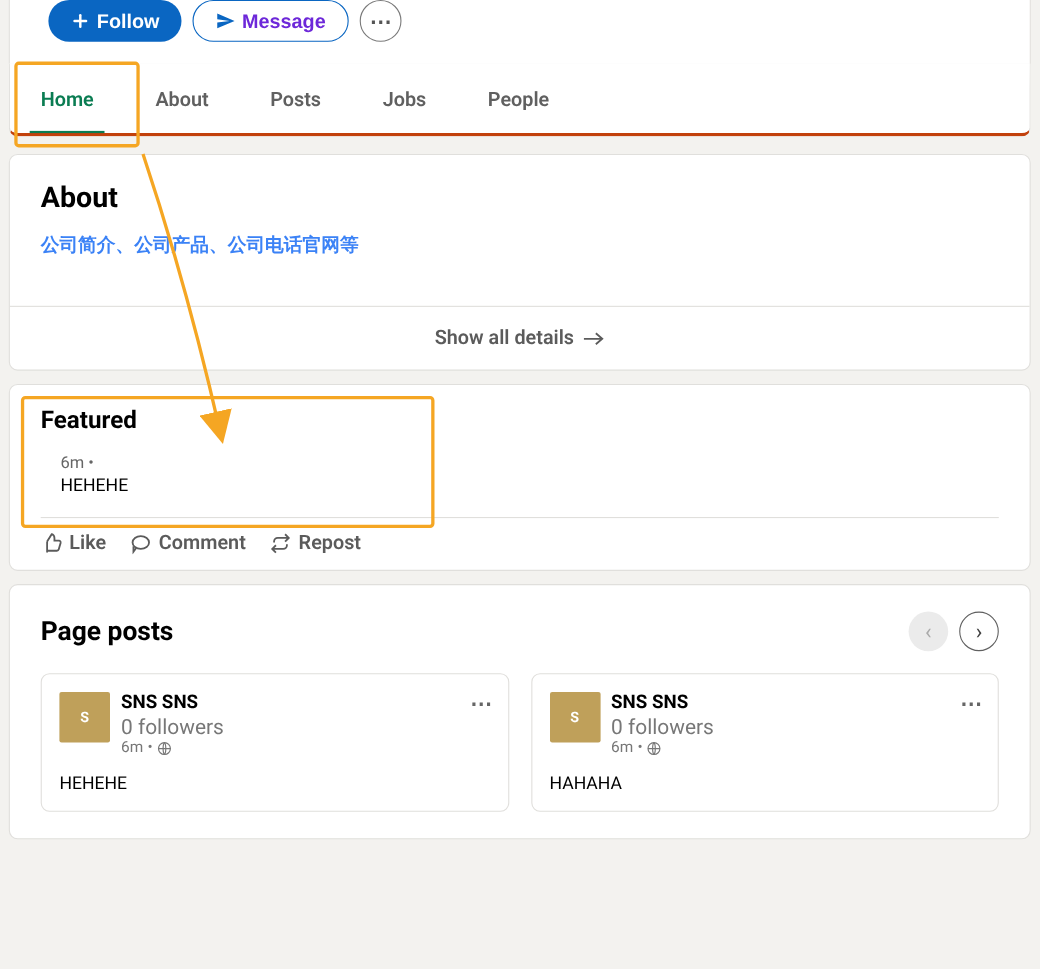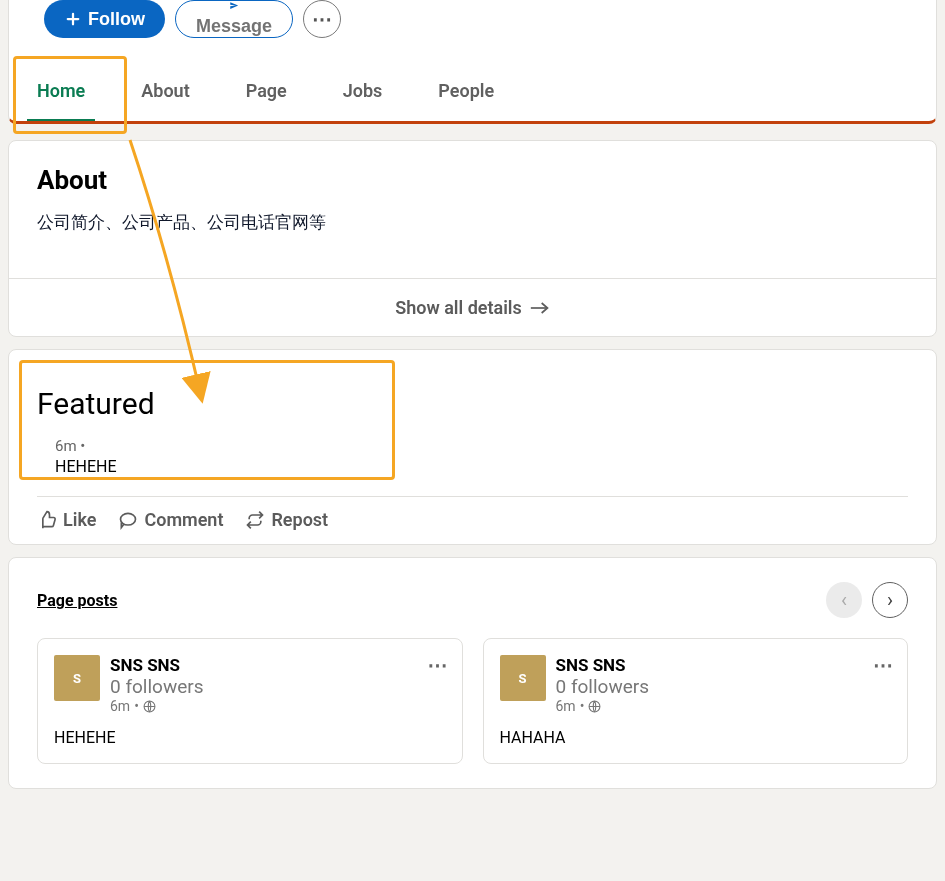--- a/index.html
+++ b/index.html
@@ -2,45 +2,45 @@
 <html><head>
 <meta charset="utf-8">
 <style>
   * { box-sizing: border-box; margin: 0; padding: 0; }
   body { font-family: -apple-system, BlinkMacSystemFont, "Segoe UI", Roboto, sans-serif; background: #f3f2ef; color: #000; width: 945px; }
   .container { background: #fff; border: 1px solid #e0dfdc; border-radius: 8px; margin: 0 8px 12px 8px; }
 
   .top-row { display: flex; align-items: center; gap: 10px; padding: 0 0 20px 35px; background: #fff; }
   .btn { border-radius: 22px; height: 38px; padding: 0 20px; font-size: 18px; font-weight: 600; display: inline-flex; align-items: center; gap: 6px; cursor: pointer; }
   .btn-follow { background: #0a66c2; color: #fff; border: none; }
-  .btn-message { background: #fff; color: #737373; border: 1.5px solid #0a66c2; flex-direction: column; }
+  .btn-message { background: #fff; color: #6d28d9; border: 1.5px solid #0a66c2; }
   .more-circle { width: 38px; height: 38px; border-radius: 50%; border: 1.5px solid #7a7a7a; background: #fff; display: flex; align-items: center; justify-content: center; cursor: pointer; font-size: 20px; color: #555; font-weight: 700; }
 
   .tabs-bar { background: #fff; border-bottom: 3px solid #c2410c; border-left: 1px solid #e0dfdc; border-right: 1px solid #e0dfdc; border-radius: 0 0 8px 8px; margin: 0 8px 16px 8px; position: relative; }
   .tabs { display: flex; gap: 36px; padding: 0 18px; }
   .tab { padding: 22px 10px 18px 10px; font-size: 18px; font-weight: 600; color: #606060; cursor: pointer; }
   .tab.active { color: #0a7c52; border-bottom: 2px solid #0a7c52; }
 
   .highlight-box { position: absolute; border: 3px solid #f5a623; border-radius: 4px; pointer-events: none; }
 
   .about-card { padding: 24px 28px 0 28px; }
   .about-card h2 { font-size: 26px; font-weight: 700; margin-bottom: 16px; }
-  .about-text { font-size: 17px; color: #0f172a; margin-bottom: 44px; }
+  .about-text { font-size: 17px; color: #3b82f6; margin-bottom: 44px; font-weight: bold; }
   .show-all { border-top: 1px solid #e0dfdc; padding: 18px 0; text-align: center; font-size: 18px; font-weight: 600; color: #5b5b5b; display: flex; align-items: center; justify-content: center; gap: 8px; cursor: pointer; }
 
   .featured-card { padding: 20px 28px 14px 28px; position: relative; }
-  .featured-card h2 { font-size: 30px; font-weight: 400; margin-bottom: 16px; margin-top: 16px; }
+  .featured-card h2 { font-size: 22px; font-weight: 700; margin-bottom: 16px; }
   .featured-meta { font-size: 15px; color: #666; padding-left: 18px; }
   .featured-text { font-size: 16px; padding-left: 18px; margin-top: 2px; margin-bottom: 20px; }
   .actions-row { border-top: 1px solid #e0dfdc; padding-top: 12px; display: flex; gap: 22px; }
   .action-btn { display: flex; align-items: center; gap: 6px; font-size: 18px; font-weight: 600; color: #5b5b5b; cursor: pointer; }
 
   .page-posts-card { padding: 24px 28px; }
   .page-posts-head { display: flex; align-items: center; justify-content: space-between; margin-bottom: 20px; }
-  .page-posts-head h2 { font-size: 16px; font-weight: 700; text-decoration: underline; }
+  .page-posts-head h2 { font-size: 24px; font-weight: 700; }
   .nav-arrows { display: flex; gap: 10px; }
   .arrow-circle { width: 36px; height: 36px; border-radius: 50%; display: flex; align-items: center; justify-content: center; font-size: 20px; cursor: pointer; }
   .arrow-circle.disabled { background: #ebebeb; color: #aaa; cursor: default; }
   .arrow-circle.enabled { background: #fff; border: 1.5px solid #606060; color: #404040; }
 
   .posts-row { display: flex; gap: 20px; }
   .post-card { flex: 1; border: 1px solid #e0dfdc; border-radius: 8px; padding: 16px; position: relative; }
   .post-head { display: flex; gap: 10px; margin-bottom: 14px; }
   .avatar { width: 46px; height: 46px; background: #bfa05a; display: flex; align-items: center; justify-content: center; color: #fff; font-size: 13px; font-weight: 700; border-radius: 2px; }
   .post-name { font-size: 17px; font-weight: 700; }
@@ -75,21 +75,21 @@
       <div class="more-circle">
         <span>⋯</span>
       </div>
     </div>
   </div>
 
   <div class="tabs-bar">
     <div class="tabs">
       <div class="tab active">Home</div>
       <div class="tab">About</div>
-      <div class="tab">Page</div>
+      <div class="tab">Posts</div>
       <div class="tab">Jobs</div>
       <div class="tab">People</div>
     </div>
 
     <div class="highlight-box" style="left:4px; top:-2px; width:114px; height:78px;"></div>
   </div>
 
   <div class="container">
     <div class="about-card">
       <h2>About</h2>

